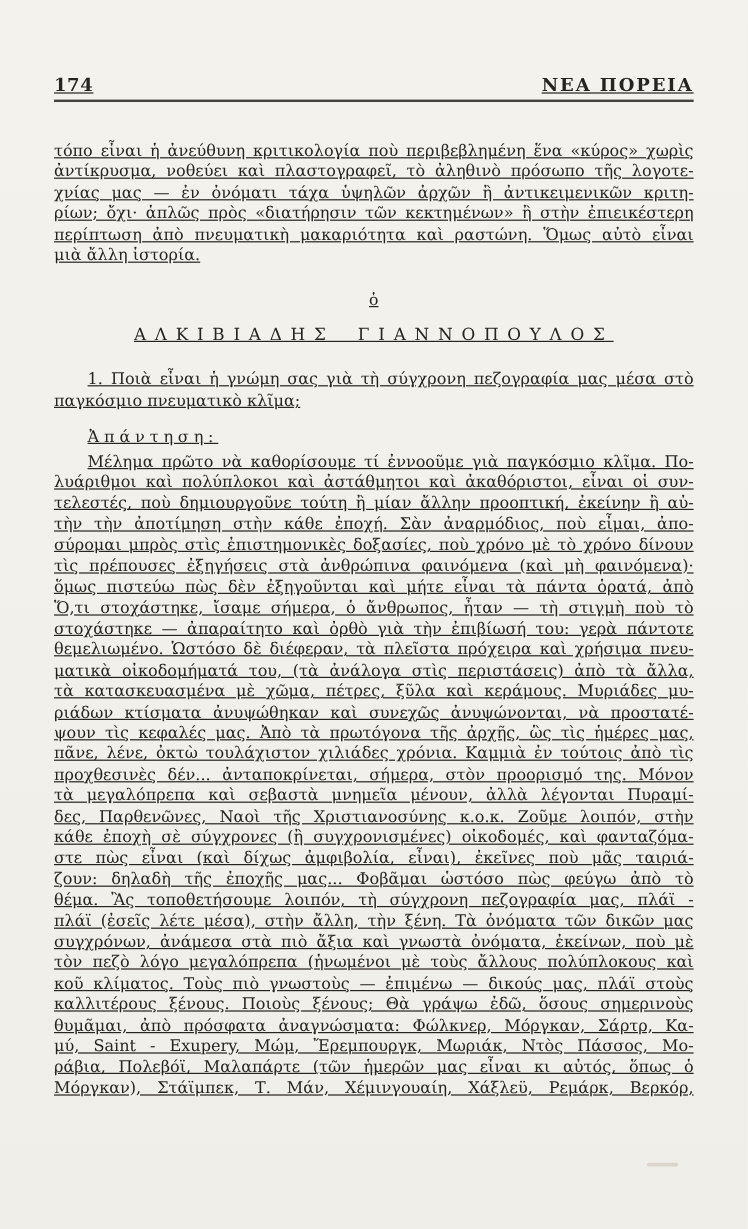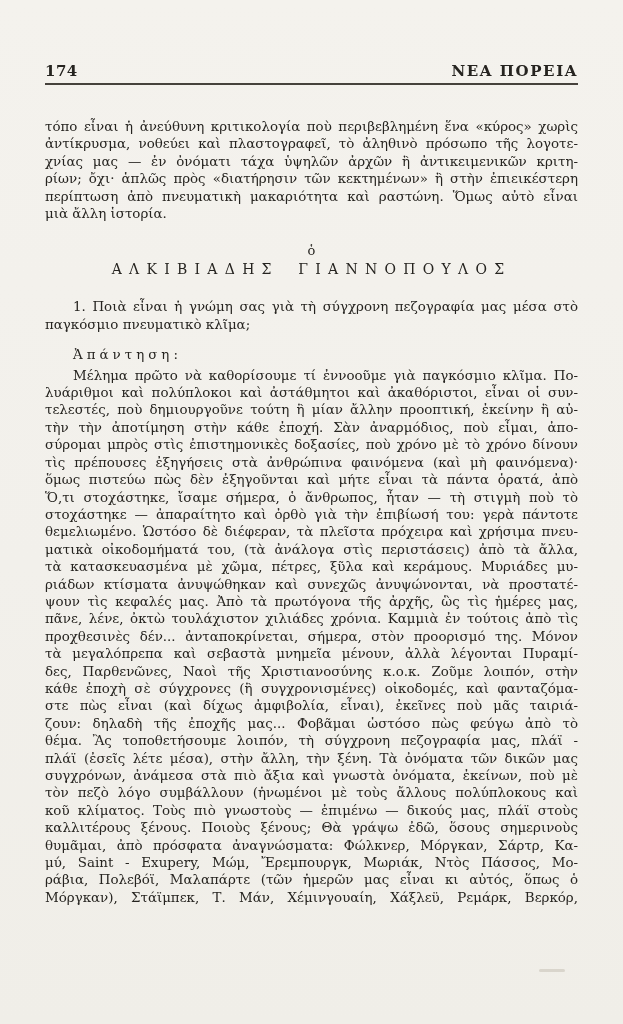--- a/index.html
+++ b/index.html
@@ -13,20 +13,21 @@
     height: 1024px;
     background: linear-gradient(180deg, #f4f2ed 0%, #f2f0eb 55%, #f0eee8 100%);
     color: #262420;
     font-family: "DejaVu Serif", "Liberation Serif", serif;
     overflow: hidden;
     box-sizing: border-box;
   }
   .content {
     width: 533px;
     margin: 0 auto;
+    text-decoration: underline;
   }
   
   .page-header {
     display: flex;
     justify-content: space-between;
     align-items: baseline;
     padding-top: 62px;
     font-weight: 700;
     font-size: 15px;
     letter-spacing: 0.5px;
@@ -53,21 +54,21 @@
   
   .author-heading {
     margin-top: 21px;
     text-align: center;
   }
   .author-article {
     font-size: 13px;
     line-height: 15px;
   }
   .author-name {
-    margin-top: 2px;
+    margin-top: 12px;
     font-size: 14px;
     line-height: 19px;
     letter-spacing: 0.52em;
     word-spacing: 0.55em;
   }
   .question-para { margin-top: 19px; }
   .answer-label-row {
     margin-top: 13px;
     font-size: 13.4px;
     line-height: 17.4px;
@@ -139,21 +140,21 @@
         <div class="line">πᾶνε, λένε, ὀκτὼ τουλάχιστον χιλιάδες χρόνια. Καμμιὰ ἐν τούτοις ἀπὸ τὶς</div>
         <div class="line">προχθεσινὲς δέν... ἀνταποκρίνεται, σήμερα, στὸν προορισμό της. Μόνον</div>
         <div class="line">τὰ μεγαλόπρεπα καὶ σεβαστὰ μνημεῖα μένουν, ἀλλὰ λέγονται Πυραμί-</div>
         <div class="line">δες, Παρθενῶνες, Ναοὶ τῆς Χριστιανοσύνης κ.ο.κ. Ζοῦμε λοιπόν, στὴν</div>
         <div class="line">κάθε ἐποχὴ σὲ σύγχρονες (ἢ συγχρονισμένες) οἰκοδομές, καὶ φανταζόμα-</div>
         <div class="line">στε πὼς εἶναι (καὶ δίχως ἀμφιβολία, εἶναι), ἐκεῖνες ποὺ μᾶς ταιριά-</div>
         <div class="line">ζουν: δηλαδὴ τῆς ἐποχῆς μας... Φοβᾶμαι ὡστόσο πὼς φεύγω ἀπὸ τὸ</div>
         <div class="line">θέμα. Ἂς τοποθετήσουμε λοιπόν, τὴ σύγχρονη πεζογραφία μας, πλάϊ -</div>
         <div class="line">πλάϊ (ἐσεῖς λέτε μέσα), στὴν ἄλλη, τὴν ξένη. Τὰ ὀνόματα τῶν δικῶν μας</div>
         <div class="line">συγχρόνων, ἀνάμεσα στὰ πιὸ ἄξια καὶ γνωστὰ ὀνόματα, ἐκείνων, ποὺ μὲ</div>
-        <div class="line">τὸν πεζὸ λόγο συμβάλλουν (ἡνωμένοι μὲ τοὺς ἄλλους πολύπλοκους καὶ</div>
+        <div class="line">τὸν πεζὸ λόγο μεγαλόπρεπα (ἡνωμένοι μὲ τοὺς ἄλλους πολύπλοκους καὶ</div>
         <div class="line">κοῦ κλίματος. Τοὺς πιὸ γνωστοὺς — ἐπιμένω — δικούς μας, πλάϊ στοὺς</div>
         <div class="line">καλλιτέρους ξένους. Ποιοὺς ξένους; Θὰ γράψω ἐδῶ, ὅσους σημερινοὺς</div>
         <div class="line">θυμᾶμαι, ἀπὸ πρόσφατα ἀναγνώσματα: Φώλκνερ, Μόργκαν, Σάρτρ, Κα-</div>
         <div class="line">μύ, Saint - Exupery, Μώμ, Ἔρεμπουργκ, Μωριάκ, Ντὸς Πάσσος, Μο-</div>
         <div class="line">ράβια, Πολεβόϊ, Μαλαπάρτε (τῶν ἡμερῶν μας εἶναι κι αὐτός, ὅπως ὁ</div>
         <div class="line">Μόργκαν), Στάϊμπεκ, Τ. Μάν, Χέμινγουαίη, Χάξλεϋ, Ρεμάρκ, Βερκόρ,</div>
       </section>
 
   </div>
   <div class="scan-smudge"></div>

